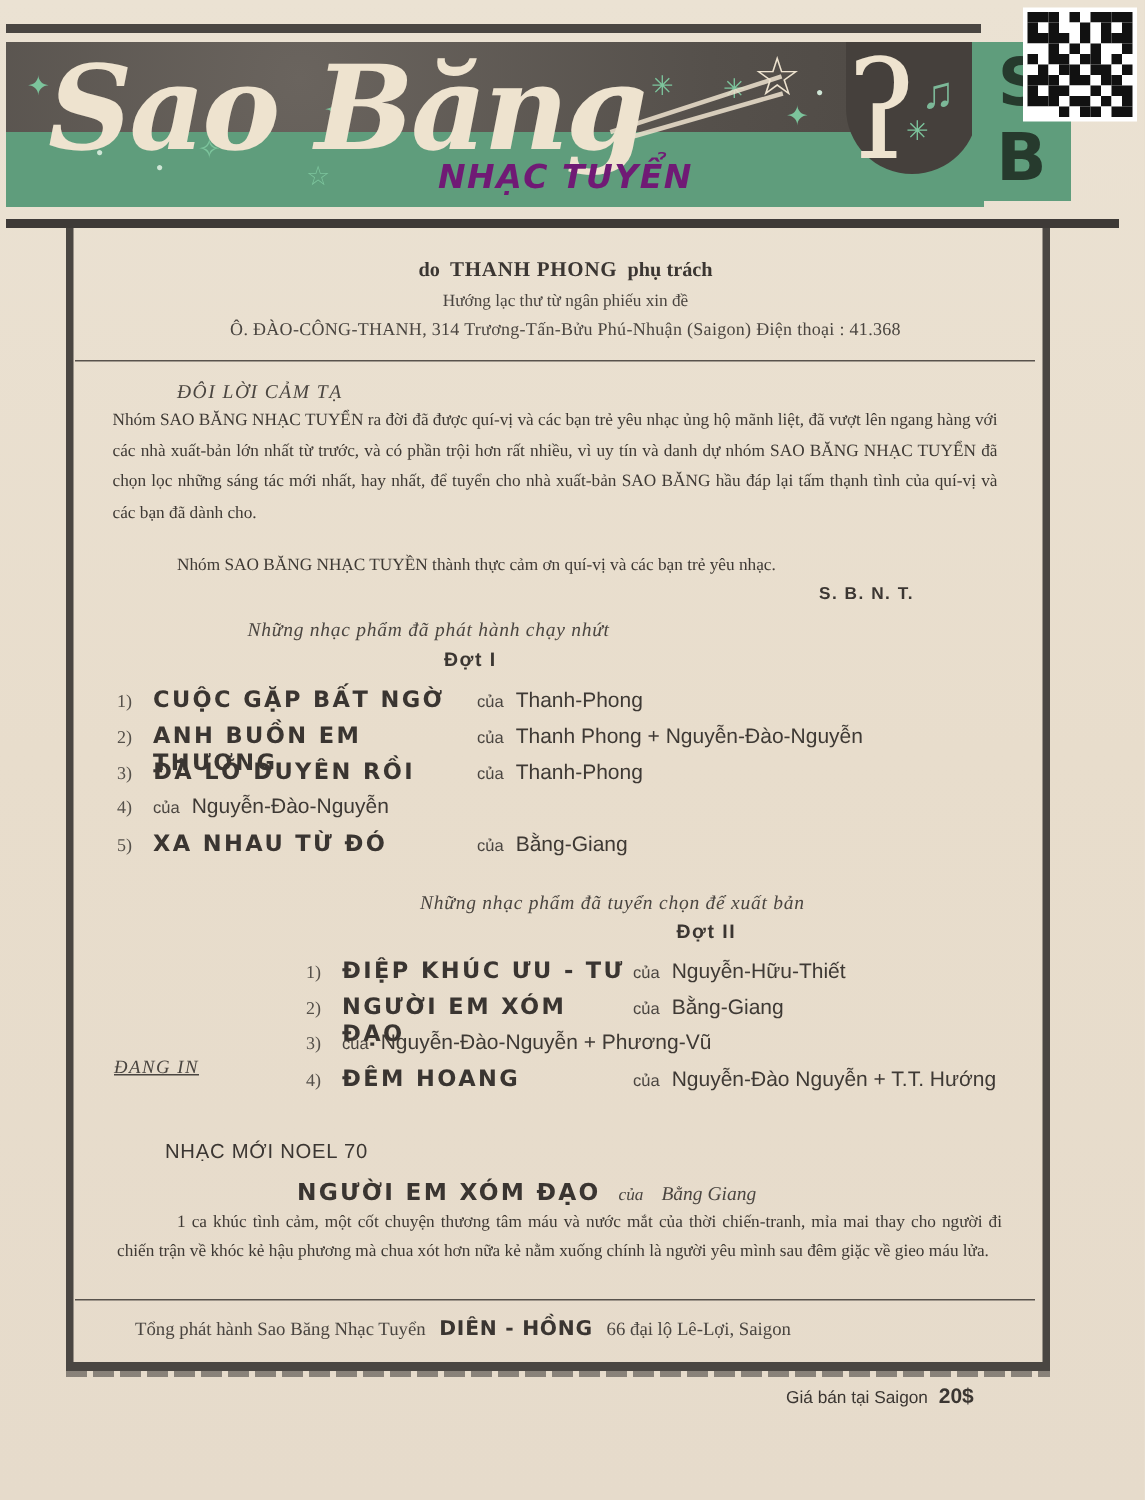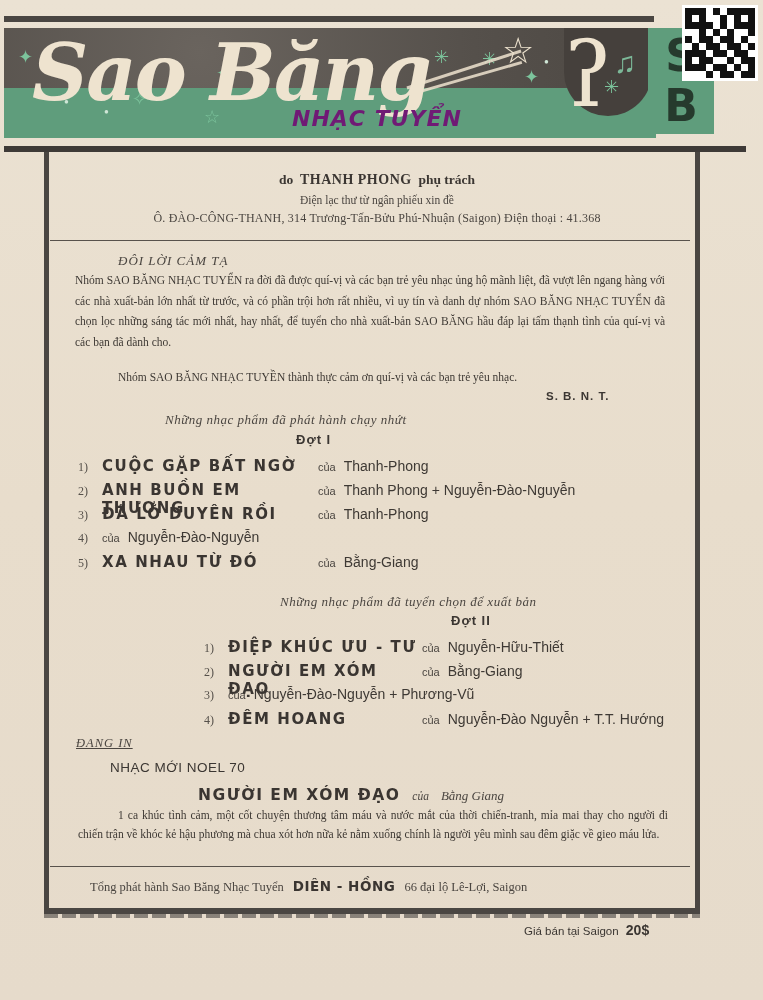--- a/index.html
+++ b/index.html
@@ -297,21 +297,21 @@
 </div>
 
 <div class="banner-bottom-rule"></div>
 
 <div class="frame"></div>
 
 <div class="header-block center">
   <div class="by-line">
     <span>do</span>&nbsp;&nbsp;<b>THANH PHONG</b>&nbsp;&nbsp;<span>phụ trách</span>
   </div>
-  <div class="contact-line">Điện lạc thư từ ngân phiếu xin đề</div>
+  <div class="contact-line">Hướng lạc thư từ ngân phiếu xin đề</div>
   <div class="address-line">Ô. ĐÀO-CÔNG-THANH, 314 Trương-Tấn-Bửu Phú-Nhuận (Saigon) Điện thoại : 41.368</div>
 </div>
 <div class="rule" style="left:50px;top:240px;width:640px;"></div>
 
 <div class="section-heading-italic" style="left:118px;top:253px;">ĐÔI LỜI CẢM TẠ</div>
 <div class="para" style="left:75px;top:270px;width:590px;">Nhóm SAO BĂNG NHẠC TUYỂN ra đời đã được quí-vị và các bạn trẻ yêu nhạc ủng hộ mãnh liệt, đã vượt lên ngang hàng với các nhà xuất-bản lớn nhất từ trước, và có phần trội hơn rất nhiều, vì uy tín và danh dự nhóm SAO BĂNG NHẠC TUYỂN đã chọn lọc những sáng tác mới nhất, hay nhất, để tuyển cho nhà xuất-bản SAO BĂNG hầu đáp lại tấm thạnh tình của quí-vị và các bạn đã dành cho.</div>
 <div class="para" style="left:118px;top:367px;width:560px;">Nhóm SAO BĂNG NHẠC TUYỀN thành thực cảm ơn quí-vị và các bạn trẻ yêu nhạc.</div>
 <div class="signature" style="left:546px;top:390px;">S. B. N. T.</div>
 
 <div class="list-heading" style="left:165px;top:412px;">Những nhạc phẩm đã phát hành chạy nhứt</div>
@@ -367,21 +367,21 @@
   <span class="cua">của</span>
   <span class="author">Nguyễn-Đào-Nguyễn + Phương-Vũ</span>
 </div>
 <div class="song" style="left:204px;top:710px;">
   <span class="num">4)</span>
   <span class="title" style="width:194px">ĐÊM HOANG</span>
   <span class="cua">của</span>
   <span class="author">Nguyễn-Đào Nguyễn + T.T. Hướng</span>
 </div>
 
-<div class="dang-in" style="left:76px;top:736px;">ĐANG IN</div>
+<div class="dang-in" style="left:76px;top:704px;">ĐANG IN</div>
 <div class="noel" style="left:110px;top:760px;">NHẠC MỚI NOEL 70</div>
 <div class="feature-title" style="left:198px;top:786px;">
   <span class="t">NGƯỜI EM XÓM ĐẠO</span>
   <span class="c">của</span>
   <span class="a">Bằng Giang</span>
 </div>
 <div class="para" style="left:78px;top:806px;width:590px;text-indent:40px;line-height:19px;">1 ca khúc tình cảm, một cốt chuyện thương tâm máu và nước mắt của thời chiến-tranh, mỉa mai thay cho người đi chiến trận về khóc kẻ hậu phương mà chua xót hơn nữa kẻ nằm xuống chính là người yêu mình sau đêm giặc về gieo máu lửa.</div>
 
 <div class="rule" style="left:50px;top:866px;width:640px;"></div>
 

